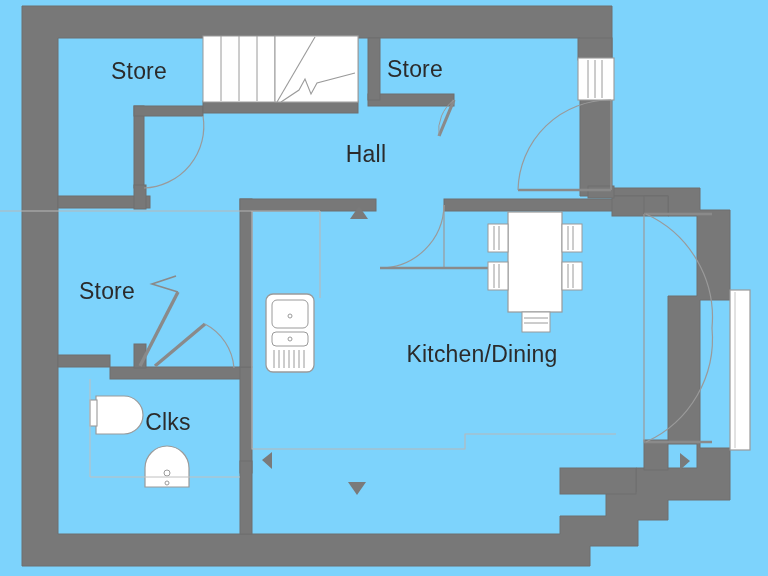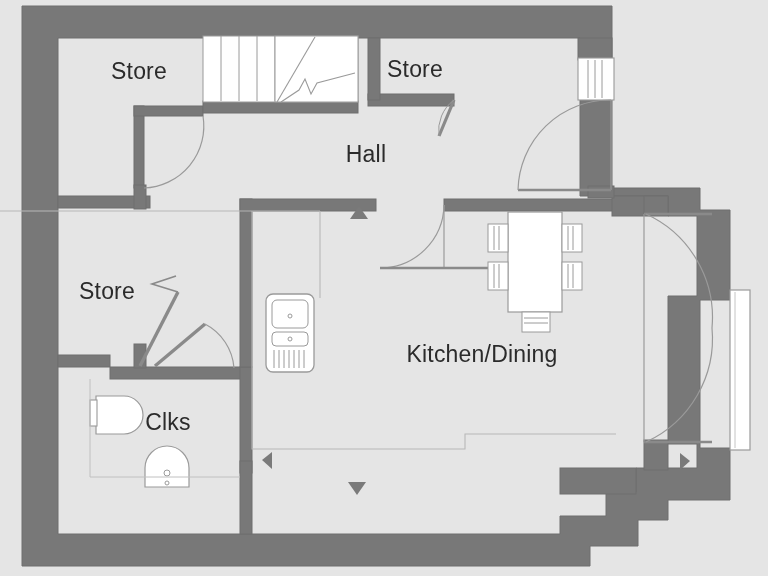--- a/index.html
+++ b/index.html
@@ -10,21 +10,21 @@
   body {
     width: 768px;
     height: 576px;
     font-family: "Liberation Sans", sans-serif;
     overflow: hidden;
   }
   #floorplan-root {
     position: relative;
     width: 768px;
     height: 576px;
-    background: #e5e5e5;
+    background: #7dd3fc;
   }
   svg#plan {
     display: block;
     width: 768px;
     height: 576px;
   }
   .room-label {
     font-family: "Liberation Sans", sans-serif;
     font-size: 23px;
     fill: #2b2b2b;

